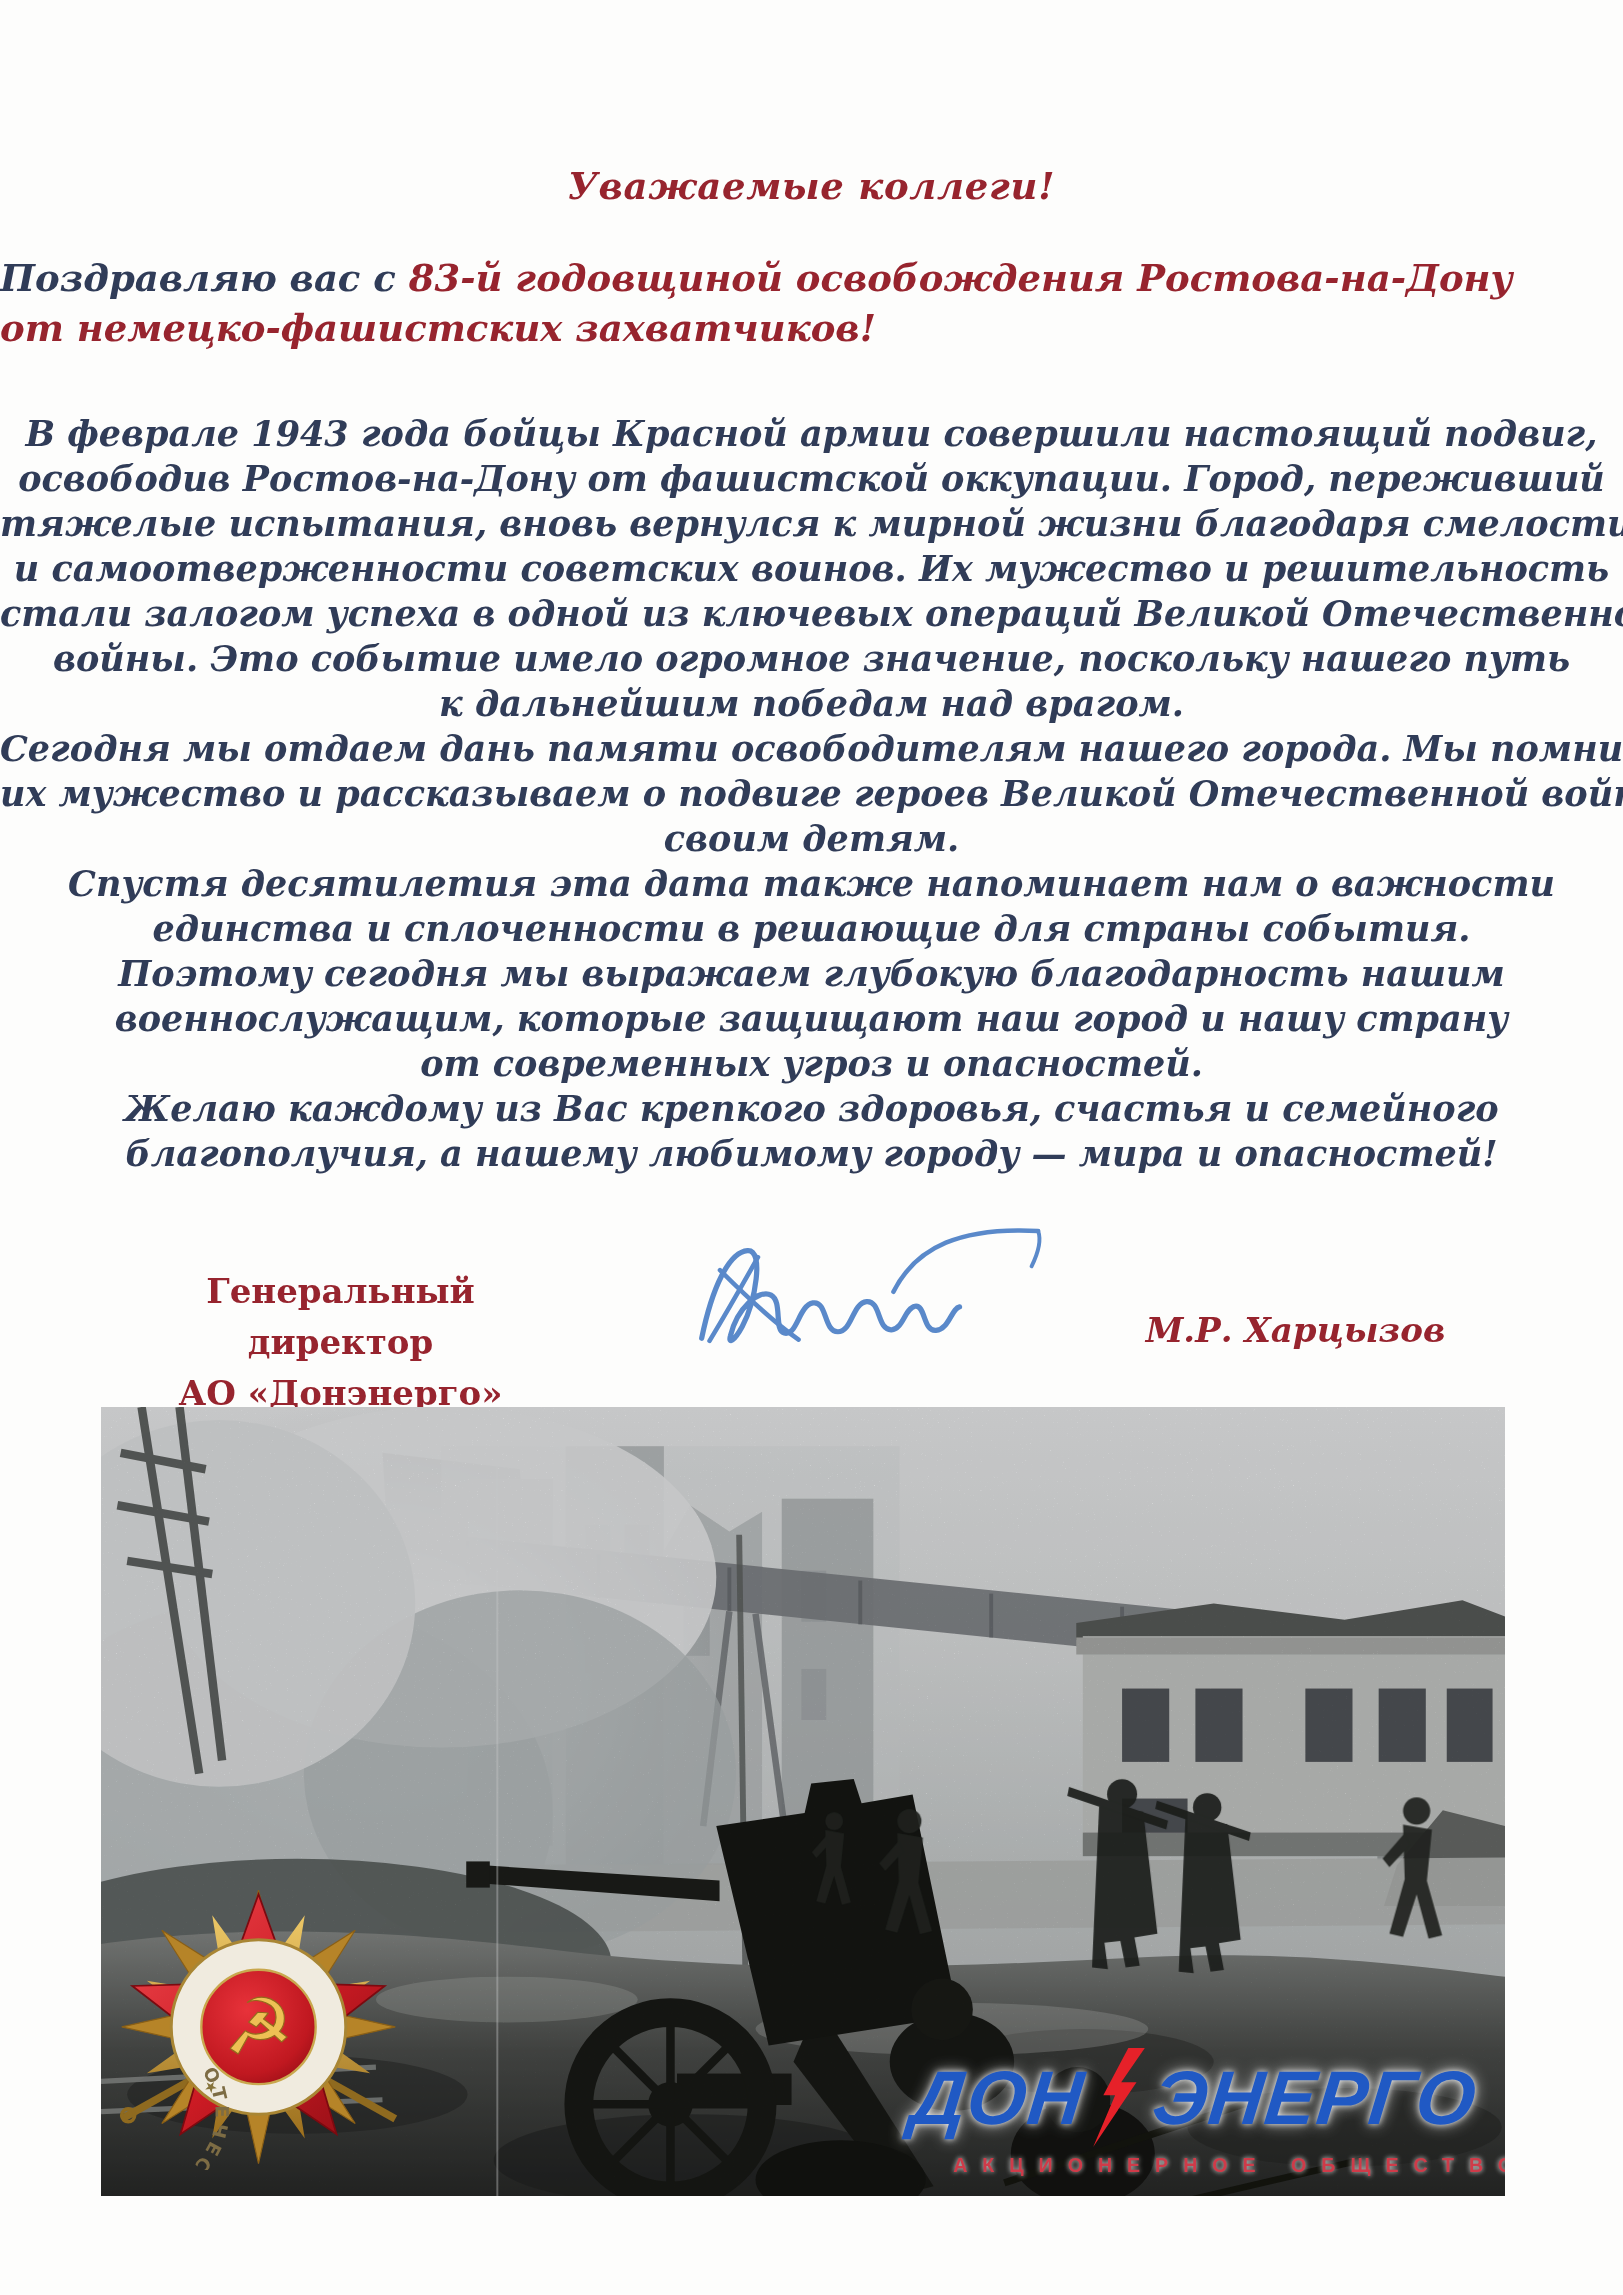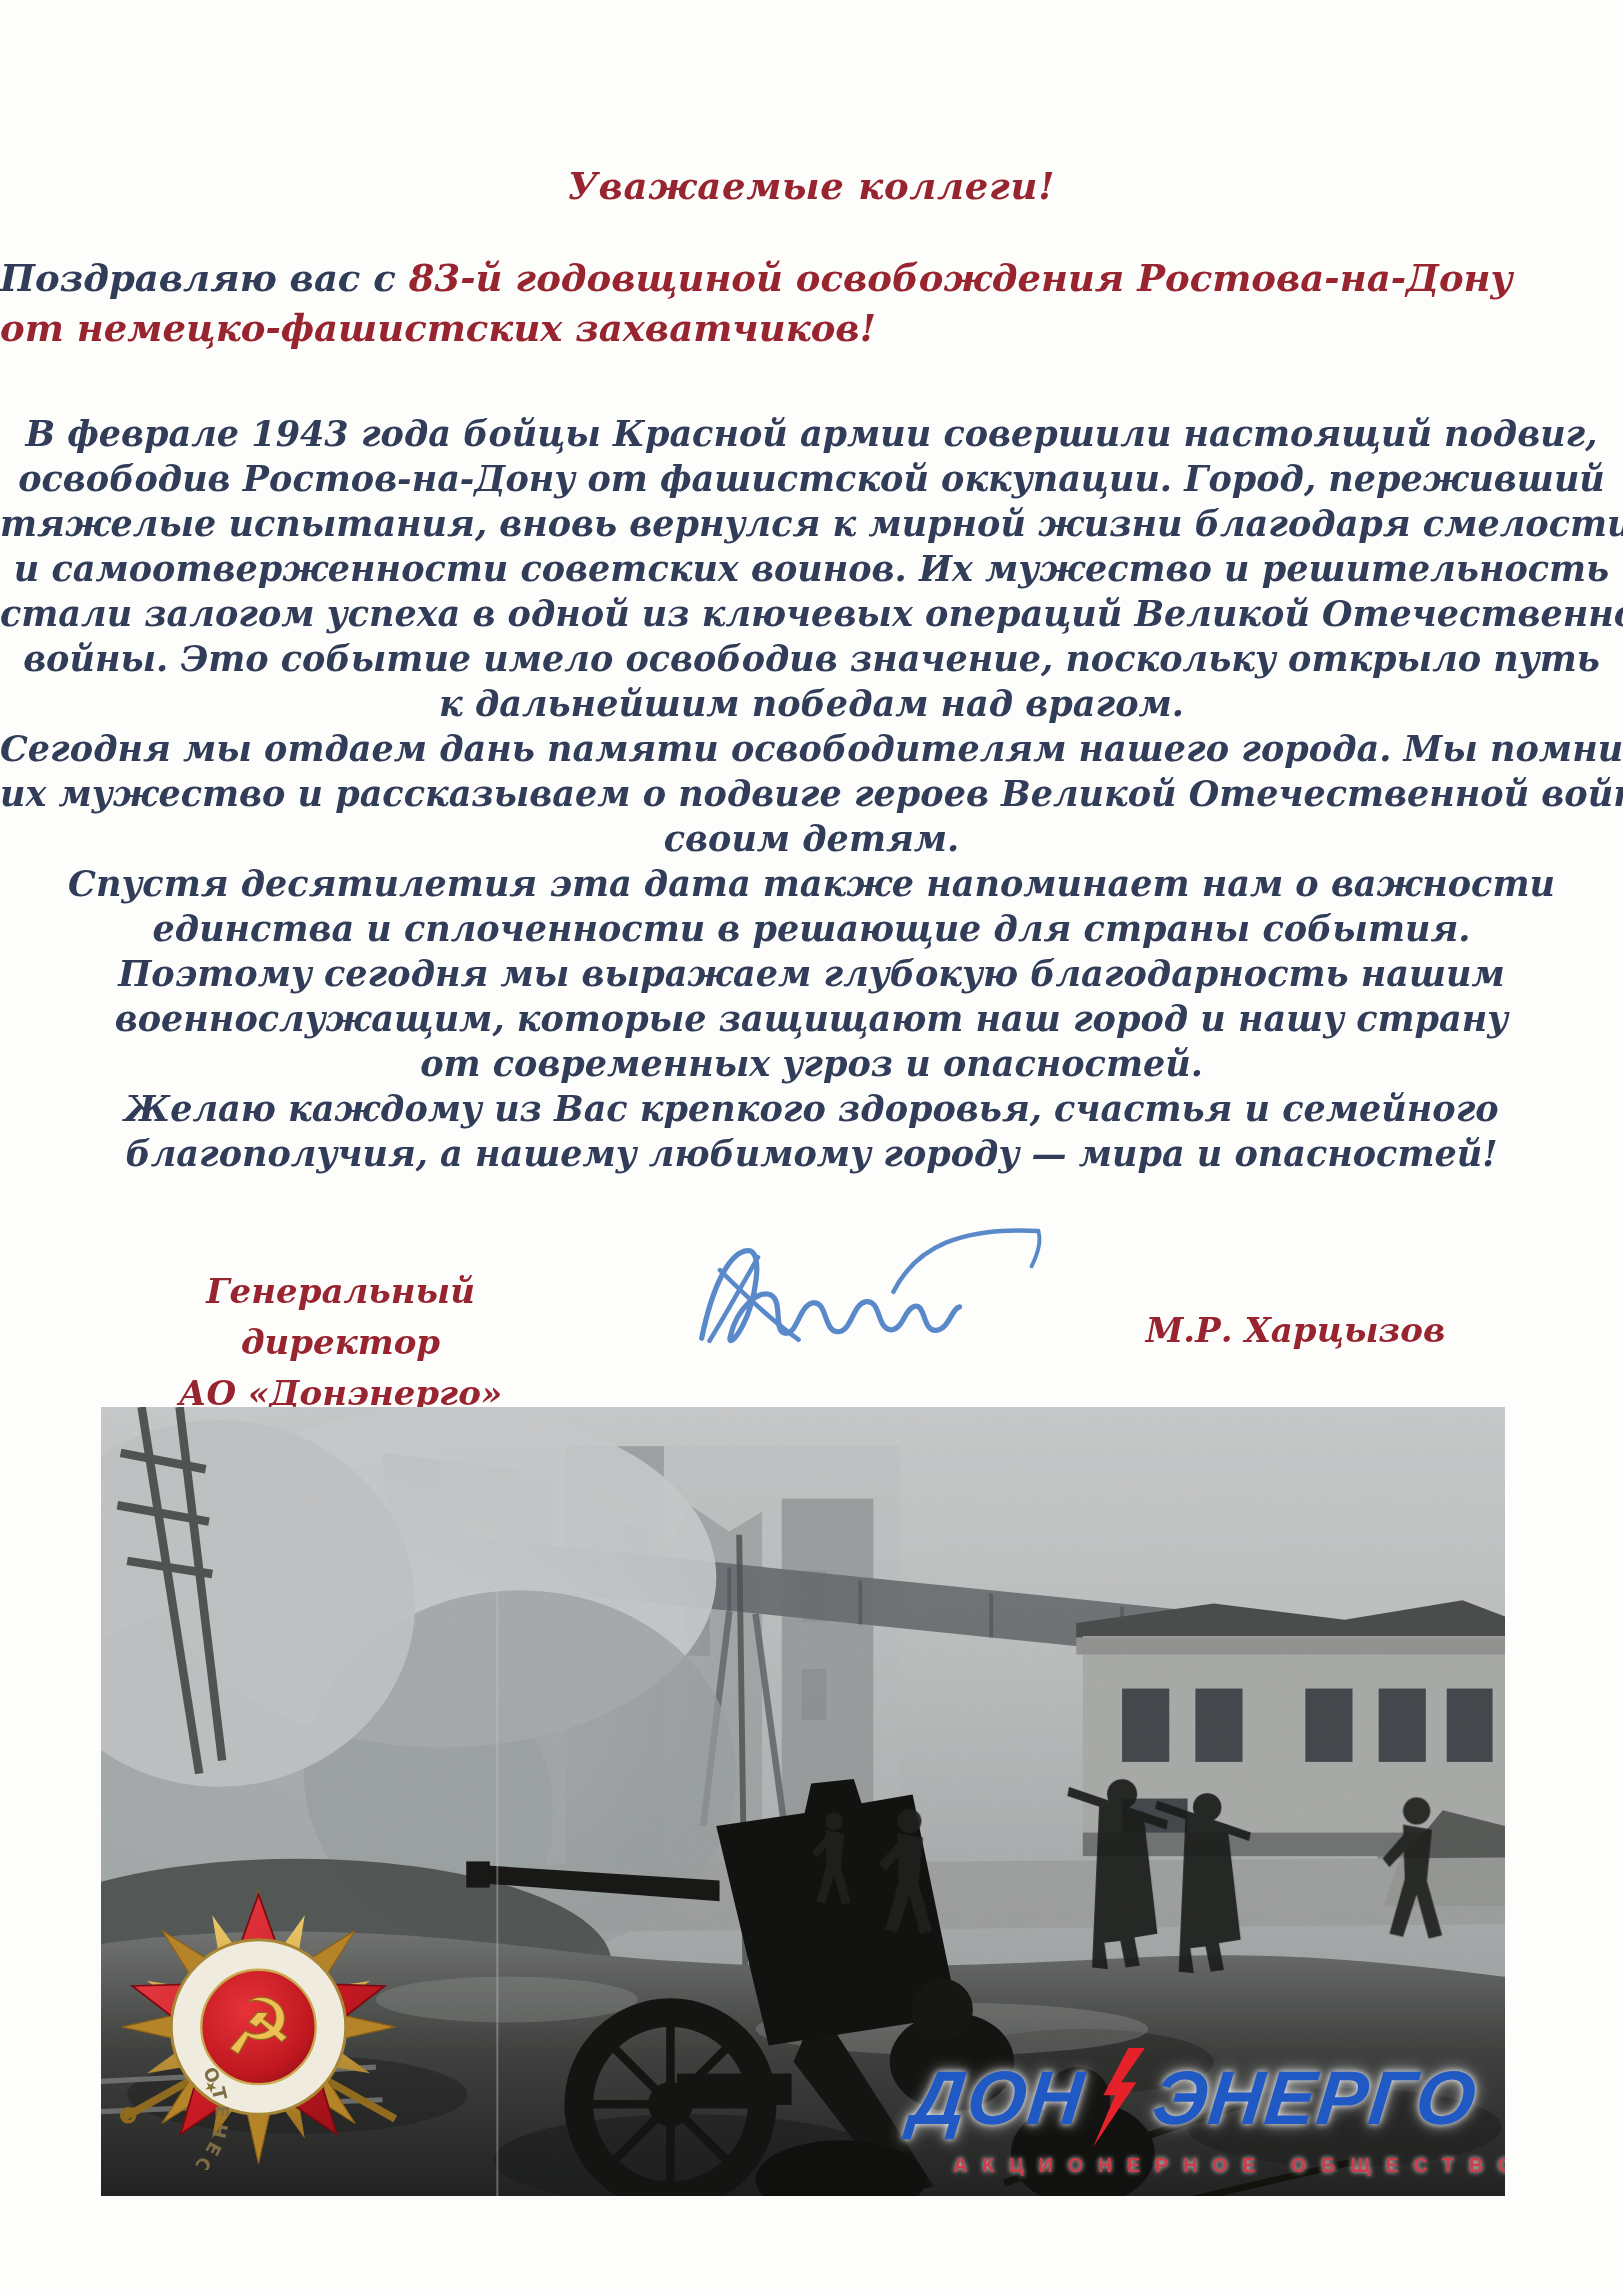--- a/index.html
+++ b/index.html
@@ -9,21 +9,21 @@
   .navy{color:#303c58;}
   .title{position:absolute;top:164px;left:0;width:100%;text-align:center;
          font-size:37px;font-weight:bold;font-style:italic;color:#97242e;letter-spacing:0.7px;}
   .greeting{position:absolute;top:253px;left:0;width:100%;text-align:left;
             font-size:37px;font-weight:bold;font-style:italic;line-height:50px;}
   .g-line{white-space:nowrap;}
   .body-text{position:absolute;top:382px;left:0;width:100%;text-align:center;
              font-size:35px;font-weight:bold;font-style:italic;color:#303c58;line-height:45px;margin-top:29px;}
   .b-line{white-space:nowrap;}
   .sign-title{position:absolute;top:1266px;left:118px;width:445px;text-align:center;
-              font-size:34px;font-weight:bold;font-style:italic;color:#97242e;line-height:51px;}
+              font-size:34px;font-weight:bold;color:#97242e;line-height:51px;}
   .sign-name{position:absolute;top:1310px;left:1132px;width:327px;text-align:center;
              font-size:34px;font-weight:bold;font-style:italic;color:#97242e;white-space:nowrap;}
   .sig-svg{position:absolute;top:1210px;left:674px;}
   .photo{position:absolute;top:1407px;left:101px;width:1404px;height:789px;
          overflow:hidden;background:#f5f5f3;}
   .scene{position:absolute;top:0;left:0;width:100%;height:100%;display:block;}
   .medal{position:absolute;top:478px;left:16.4px;width:283px;height:285px;}
   .logo{position:absolute;top:641px;left:759px;width:668px;text-align:center;}
   .logo-main{display:flex;align-items:center;justify-content:center;
              font-family:"Liberation Sans","DejaVu Sans",sans-serif;font-weight:bold;font-style:italic;
@@ -48,21 +48,21 @@
     </div>
     <div class="g-line red">от немецко-фашистских захватчиков!</div>
   </div>
 
   <div class="body-text">
     <div class="b-line">В феврале 1943 года бойцы Красной армии совершили настоящий подвиг,</div>
     <div class="b-line">освободив Ростов-на-Дону от фашистской оккупации. Город, переживший</div>
     <div class="b-line">тяжелые испытания, вновь вернулся к мирной жизни благодаря смелости</div>
     <div class="b-line">и самоотверженности советских воинов. Их мужество и решительность</div>
     <div class="b-line">стали залогом успеха в одной из ключевых операций Великой Отечественной</div>
-    <div class="b-line">войны.  Это событие имело освободив значение, поскольку открыло путь</div>
+    <div class="b-line">войны.  Это событие имело огромное значение, поскольку нашего путь</div>
     <div class="b-line">к дальнейшим победам над врагом.</div>
     <div class="b-line">Сегодня мы отдаем дань памяти освободителям нашего города. Мы помним</div>
     <div class="b-line">их мужество и рассказываем о подвиге героев Великой Отечественной войны</div>
     <div class="b-line">своим детям.</div>
     <div class="b-line">Спустя десятилетия эта дата также напоминает нам о важности</div>
     <div class="b-line">единства и сплоченности в решающие для страны события.</div>
     <div class="b-line">Поэтому сегодня мы выражаем глубокую благодарность нашим</div>
     <div class="b-line">военнослужащим, которые защищают наш город и нашу страну</div>
     <div class="b-line">от современных угроз и опасностей.</div>
     <div class="b-line">Желаю каждому из Вас крепкого здоровья, счастья и семейного</div>

